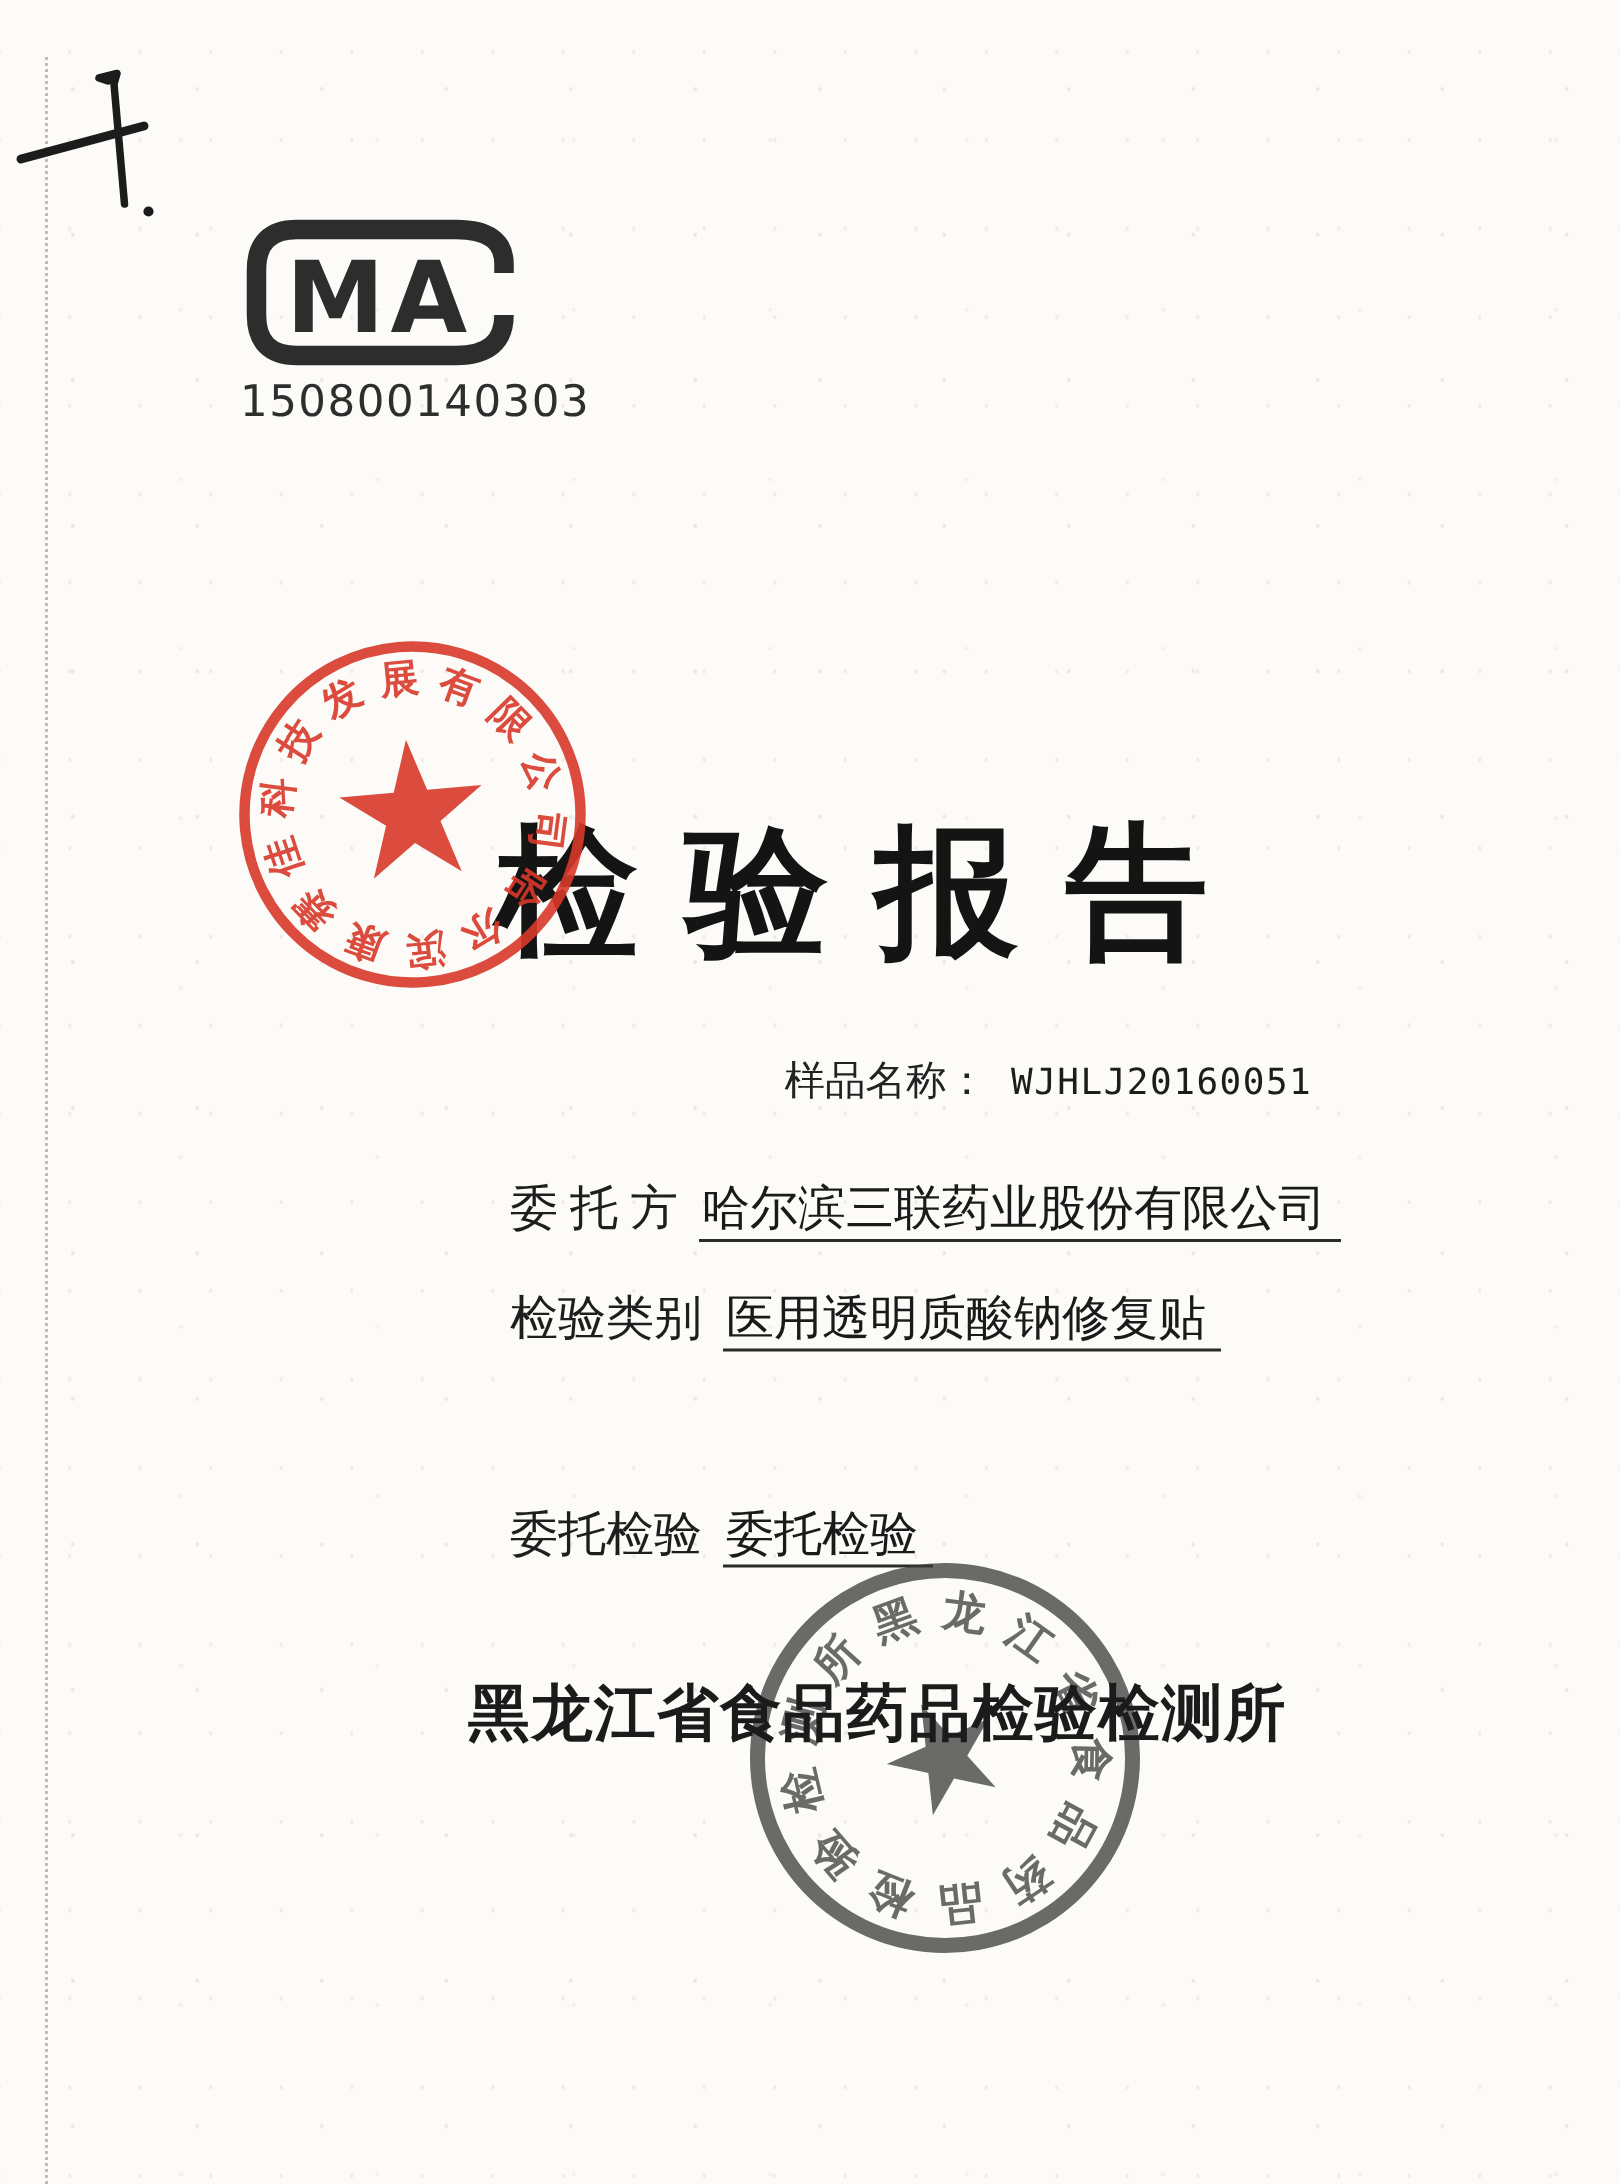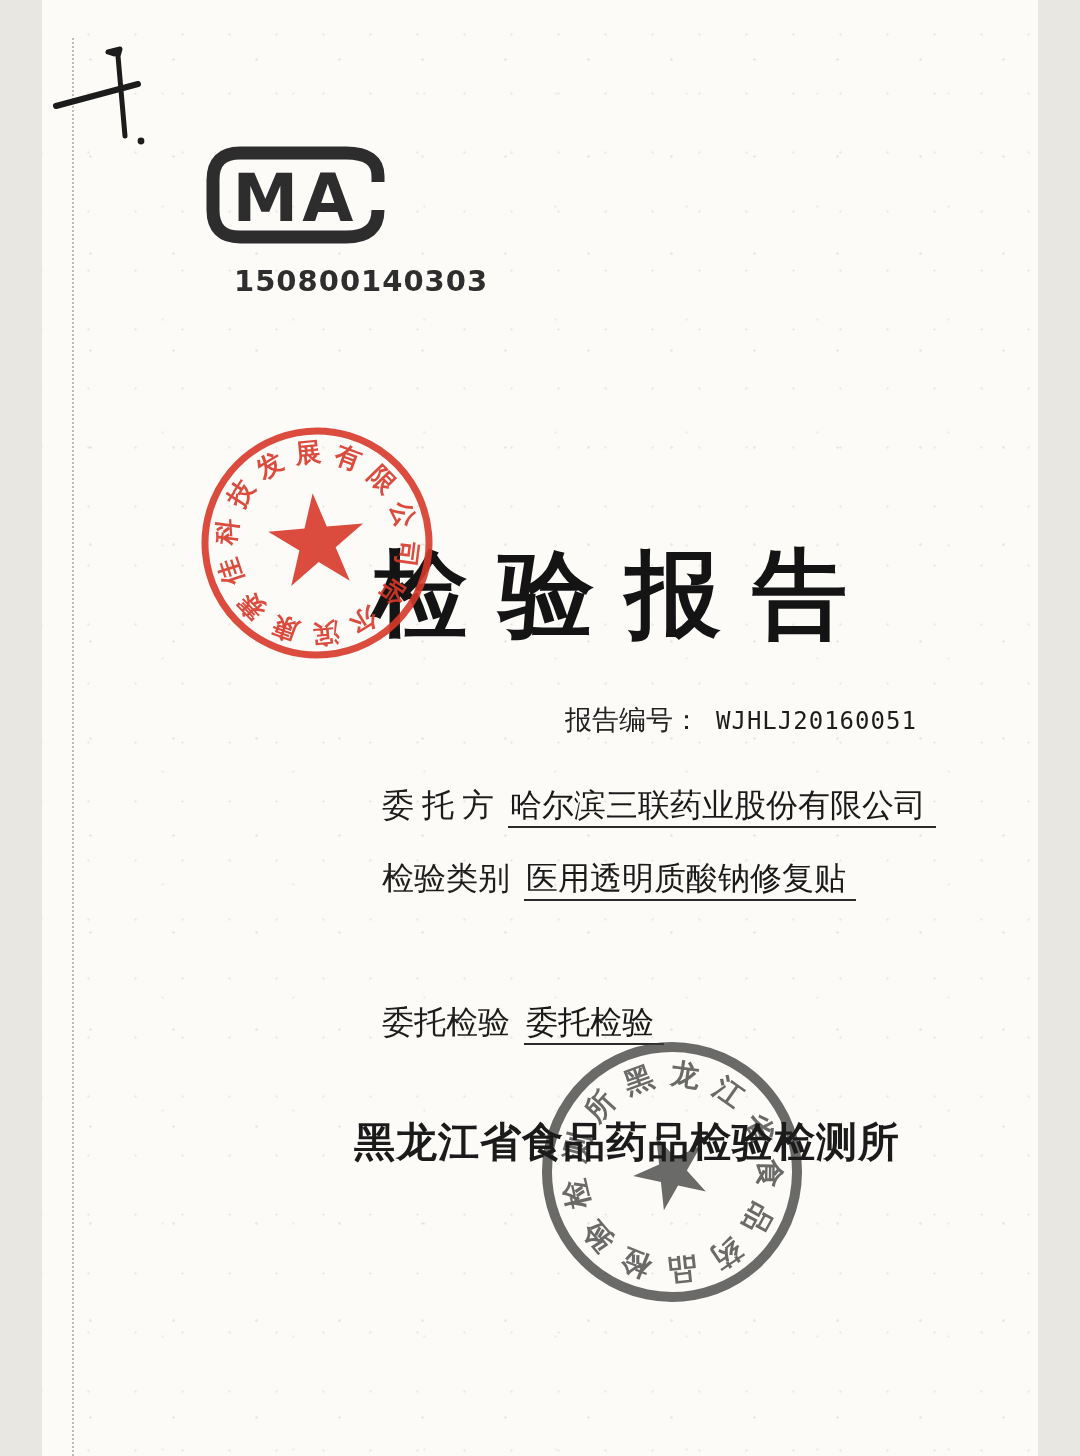--- a/index.html
+++ b/index.html
@@ -1,39 +1,39 @@
 <!DOCTYPE html>
 <html><head>
 <meta charset="utf-8">
 <style>
   html,body{margin:0;padding:0;background:#e9e7e2;}
   .page{
     position:relative;
-    width:996px;height:1456px;
+    width:1080px;height:1456px;
     margin:0 auto;
     overflow:hidden;
     background-color:#fcfbf8;
     background-image:
       radial-gradient(rgba(140,120,100,.15) 1px, transparent 1.4px),
       radial-gradient(rgba(120,100,90,.10) 1px, transparent 1.3px),
       radial-gradient(rgba(100,90,80,.07) 1.2px, transparent 1.6px);
     background-size:83px 97px,47px 59px,131px 113px;
     background-position:7px 11px,23px 5px,55px 37px;
     font-family:"Liberation Serif","DejaVu Serif",serif;
     color:#1f1f1f;
   }
   .abs{position:absolute;}
   .margin-line{
     left:30px;top:38px;bottom:0;width:0;
     border-left:2px dotted rgba(100,90,85,.38);
   }
   .cma-num{
-    left:160px;top:264px;
+    left:160px;top:250px;
     font-family:"DejaVu Sans",sans-serif;
-    font-size:29px;font-weight:700;letter-spacing:1px;color:#2e2e2e;margin-left:32px;
+    font-size:29px;font-weight:400;letter-spacing:1px;color:#2e2e2e;
   }
   .doc-title{
     left:330px;top:548px;
     font-size:95px;font-weight:600;letter-spacing:4px;
     color:#141414;white-space:nowrap;line-height:1;
   }
   .report-no-row{
     left:523px;top:702px;white-space:nowrap;
     display:flex;align-items:baseline;
   }
@@ -103,21 +103,21 @@
         <text transform="rotate(385.14285714285717) translate(0,-82)" text-anchor="middle" font-size="26" font-weight="700" fill="currentColor">有</text>
         <text transform="rotate(410.8571428571429) translate(0,-82)" text-anchor="middle" font-size="26" font-weight="700" fill="currentColor">限</text>
         <text transform="rotate(436.57142857142856) translate(0,-82)" text-anchor="middle" font-size="26" font-weight="700" fill="currentColor">公</text>
         <text transform="rotate(462.2857142857143) translate(0,-82)" text-anchor="middle" font-size="26" font-weight="700" fill="currentColor">司</text>
       </g>
   </svg>
 
   <div class="abs doc-title">检 验 报 告</div>
 
   <div class="abs report-no-row">
-    <span class="report-no-label">报告编号：</span>
+    <span class="report-no-label">样品名称：</span>
     <span class="report-no-value">WJHLJ20160051</span>
   </div>
 
   <div class="abs field-row row-0">
     <span class="lbl">委 托 方</span><span class="val">哈尔滨三联药业股份有限公司</span>
   </div>
   <div class="abs field-row row-1">
     <span class="lbl">检验类别</span><span class="val">医用透明质酸钠修复贴</span>
   </div>
   <div class="abs field-row row-3">

